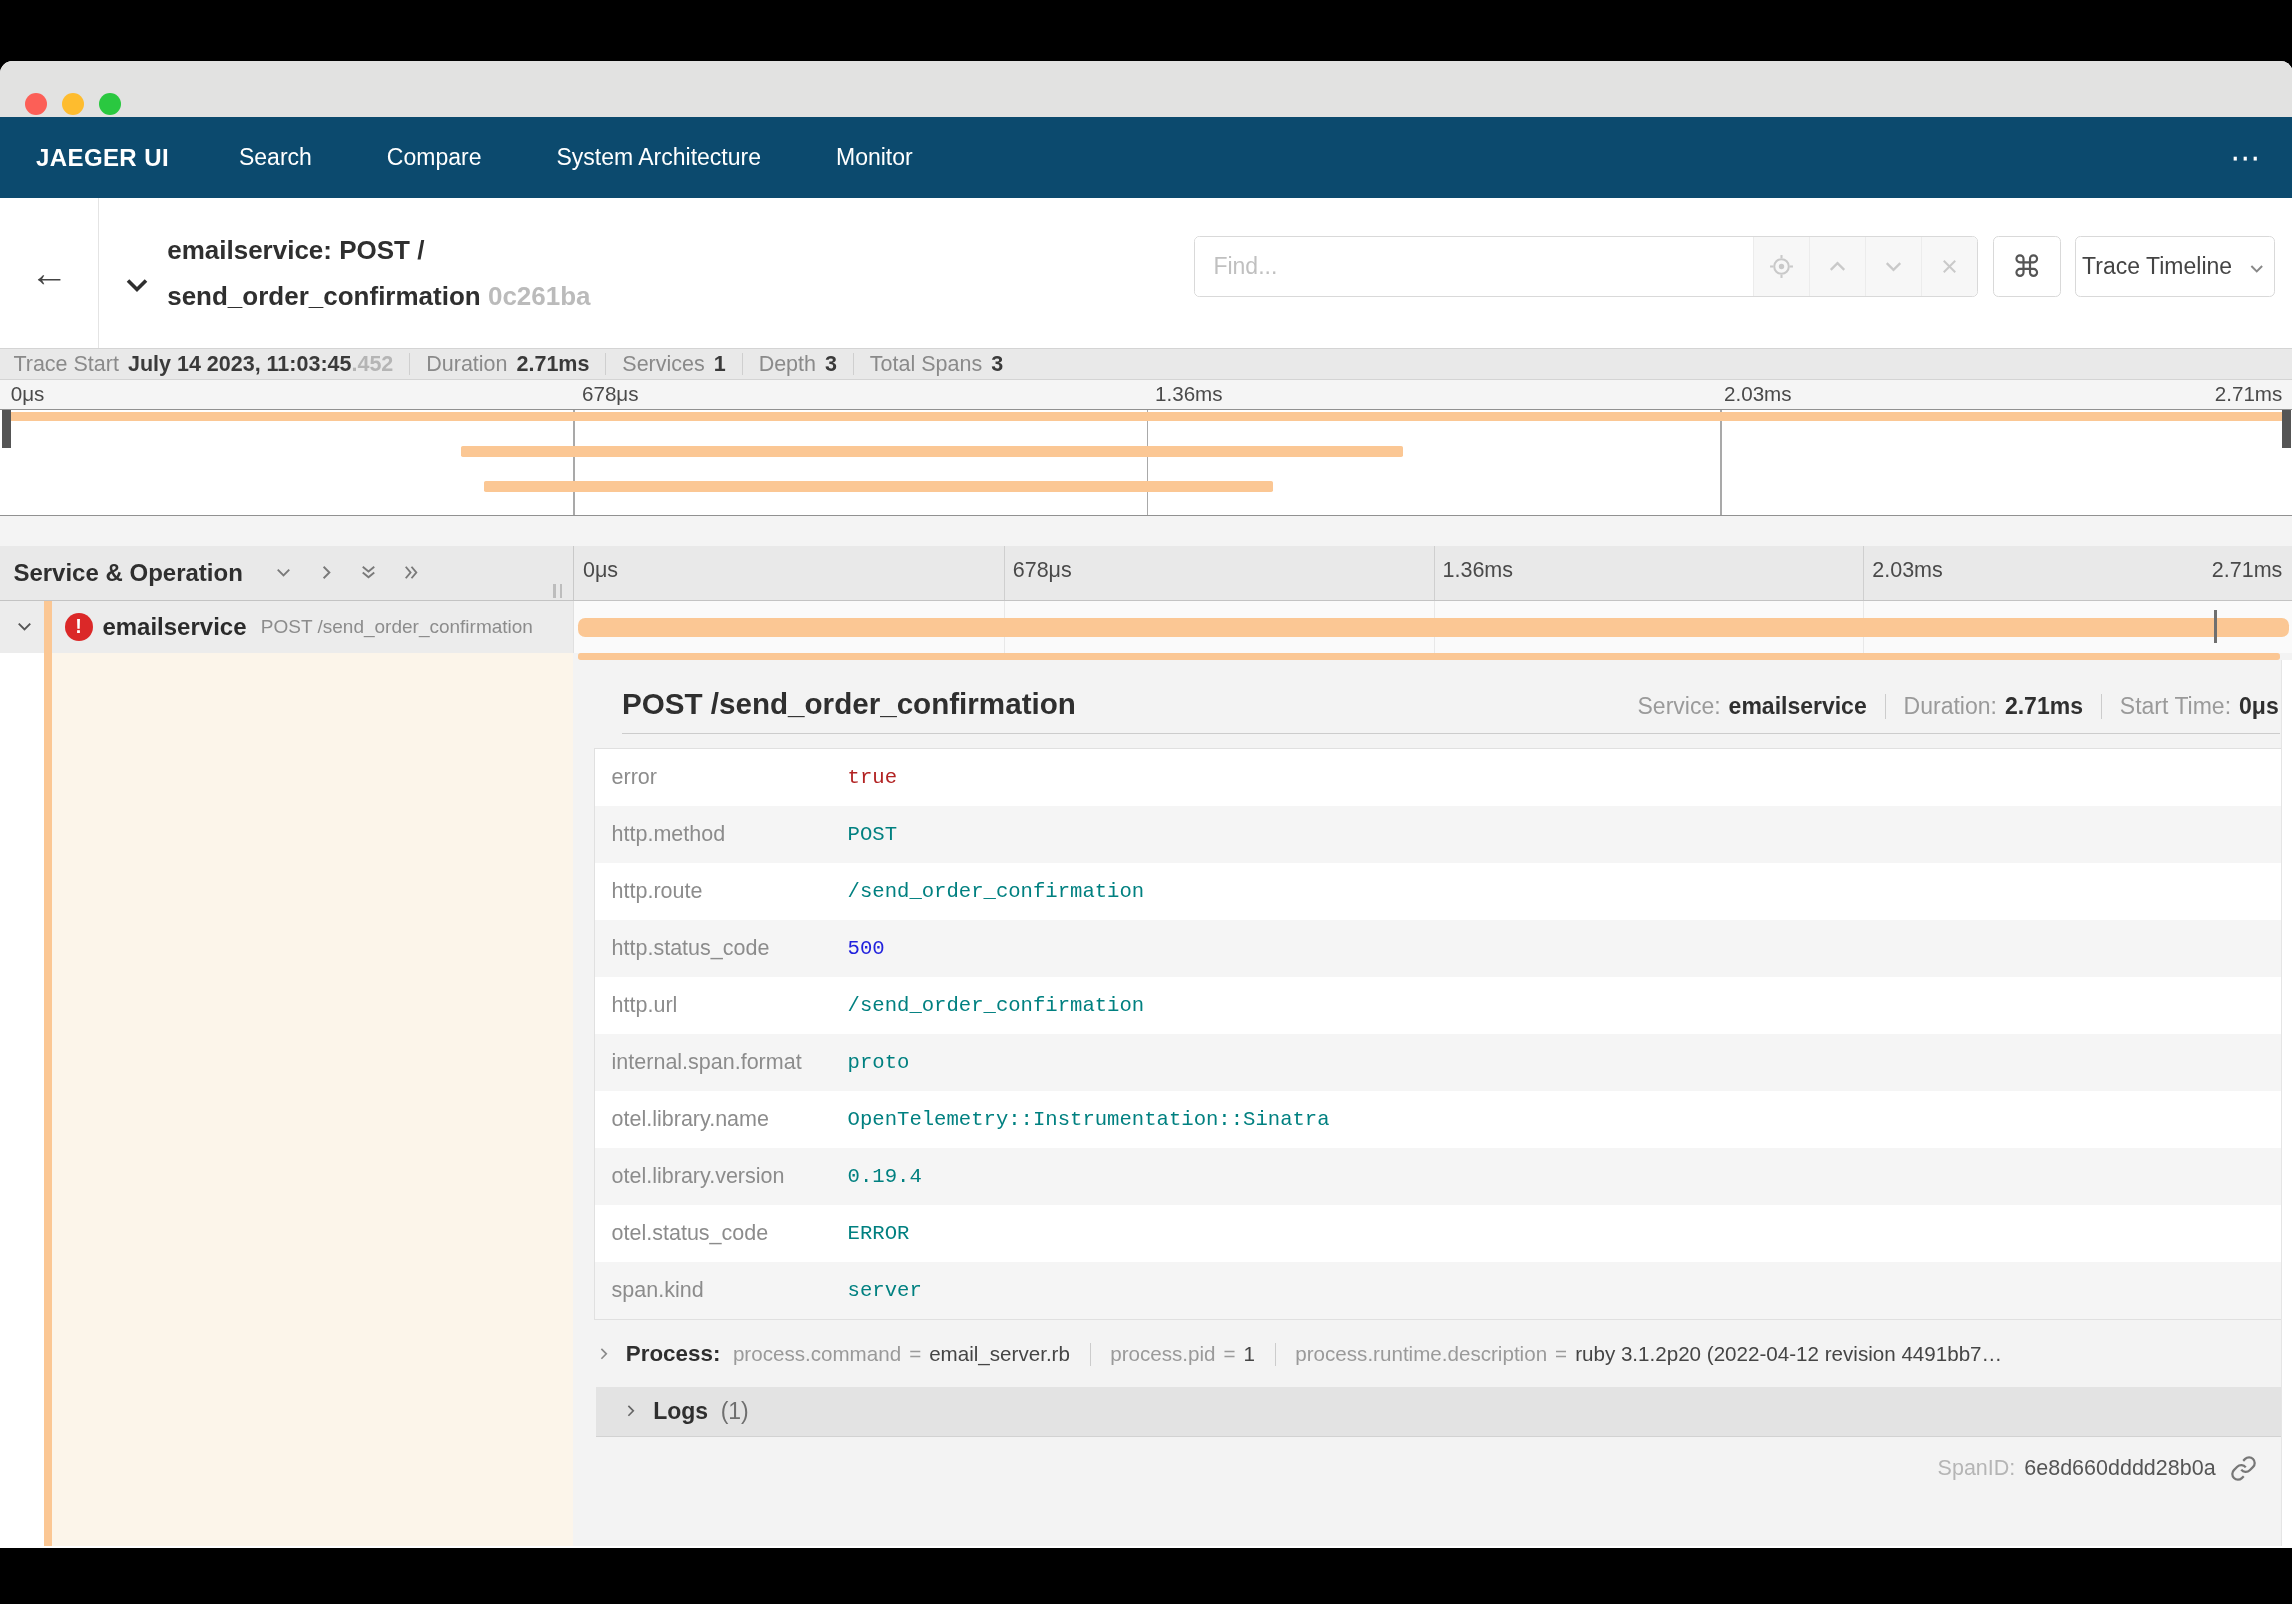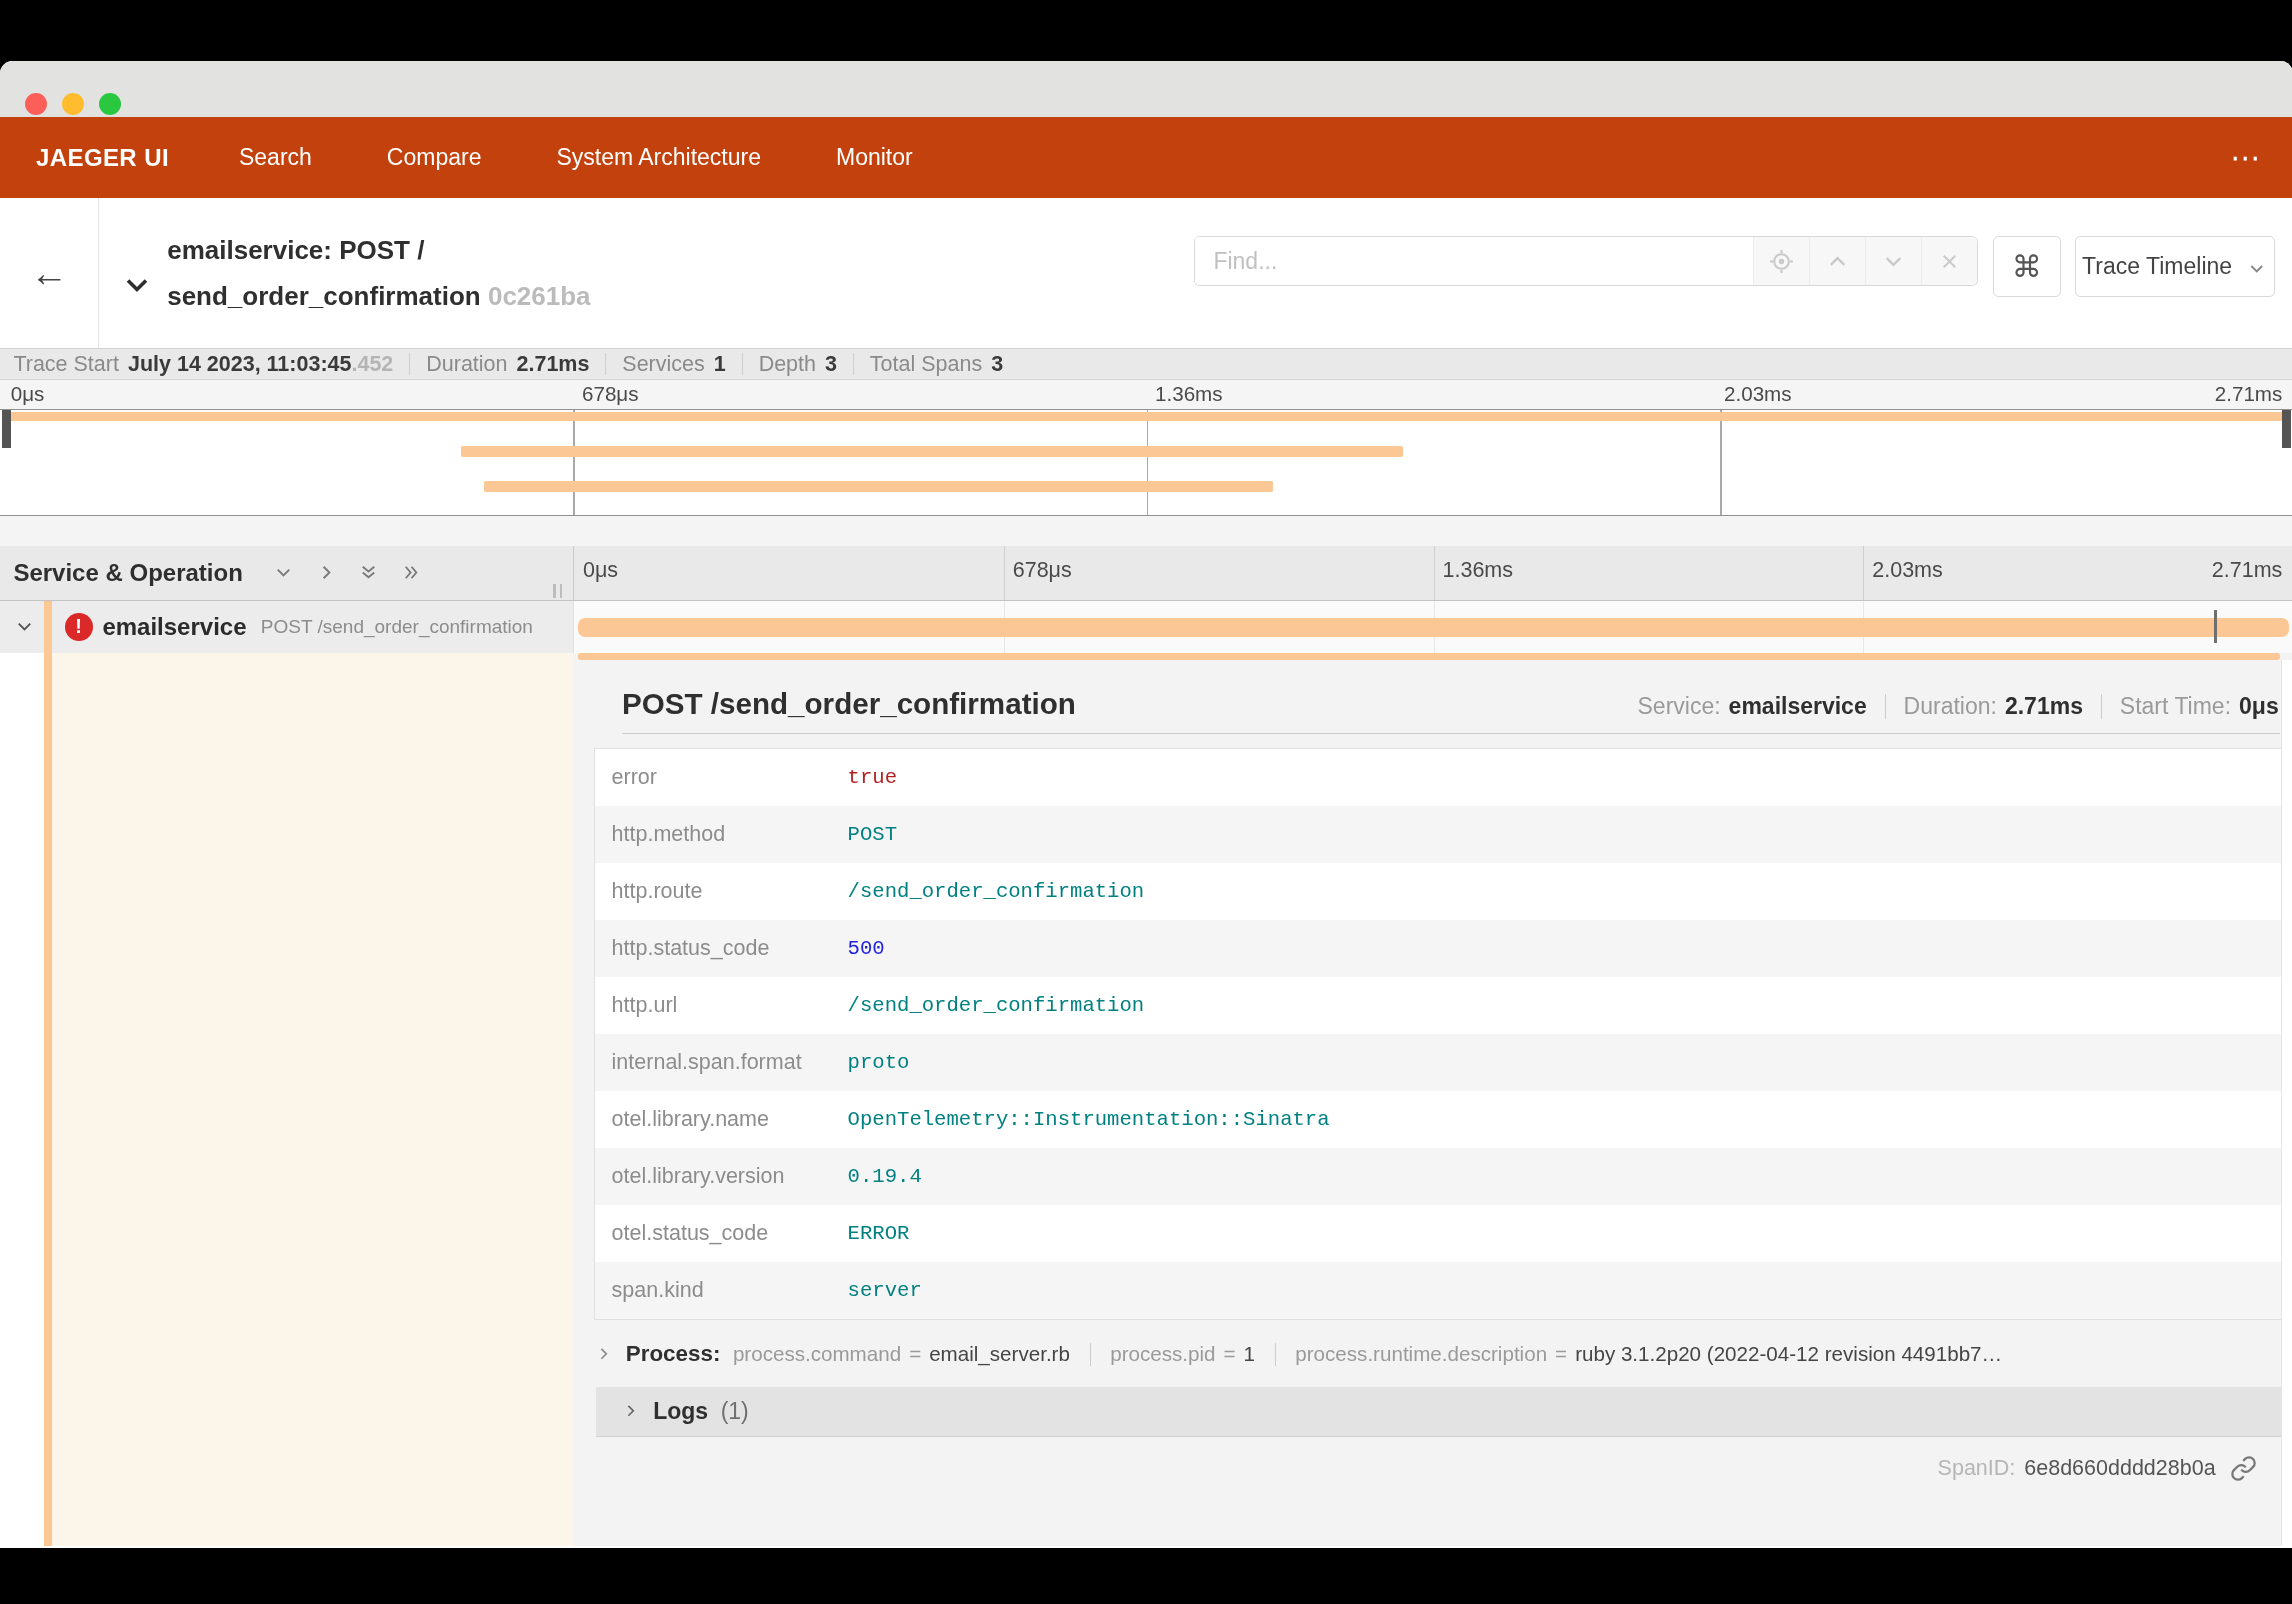--- a/index.html
+++ b/index.html
@@ -9,36 +9,36 @@
   .window { position:absolute; left:0; top:61px; width:2293px; height:1487px;
     background:#fff; border-radius:12.5px 12.5px 0 0; overflow:hidden; }
 
   
   .titlebar { height:56px; background:#e2e2e1; position:relative; }
   .dot { position:absolute; top:77px; width:22.4px; height:22.4px; border-radius:50%; }
   .dot.r { left:25px; } .dot.y { left:62px; } .dot.g { left:99px; }
   .titlebar .dot { top:32px; }
 
   
-  .navbar { height:81px; background:#c2410c; display:flex; align-items:center; color:#fff; }
+  .navbar { height:81px; background:#0c4a6e; display:flex; align-items:center; color:#fff; }
   .brand { font-weight:bold; font-size:24px; margin-left:36px; letter-spacing:0.4px; }
   .nav-items { display:flex; gap:75px; margin-left:70px; font-size:23px; }
   .nav-item { cursor:pointer; }
   .nav-overflow { margin-left:auto; margin-right:31px; font-size:30px; letter-spacing:1.8px; color:#fff; }
 
   
   .trace-header { height:150px; background:#fff; display:flex; }
   .back-col { width:99px; border-right:0.9px solid #e4e4e4; display:flex; align-items:center; justify-content:center; }
   .back-arrow { font-size:38px; color:#444; line-height:1; }
   .title-wrap { display:flex; align-items:center; padding-left:19.7px; }
   .title-chevron { color:#2f2f2f; margin-right:12.5px; margin-top:23px; }
   .trace-title { font-size:26px; font-weight:bold; color:#2f2f2f; line-height:46px; }
   .trace-id { font-weight:bold; color:#bbb; }
   .header-controls { margin-left:auto; display:flex; align-items:flex-start; padding-top:38px; padding-right:18px; }
-  .find-group { width:784px; height:50px; border:0.9px solid #d9d9d9; border-radius:5.4px; display:flex; overflow:hidden; background:#fff; }
+  .find-group { width:784px; height:61px; border:0.9px solid #d9d9d9; border-radius:5.4px; display:flex; overflow:hidden; background:#fff; }
   .find-input { flex:1; border:none; outline:none; font-size:23px; color:#444; padding:0 18px; font-family:"Liberation Sans",sans-serif; }
   .find-input::placeholder { color:#c0c0c0; }
   .find-btn { width:56px; border-left:0.9px solid #ececec; background:#f7f7f7; display:flex; align-items:center; justify-content:center; color:#c9c9c9; }
   .sq-btn { height:61px; border:0.9px solid #d9d9d9; border-radius:5.4px; background:#fff; display:flex; align-items:center; justify-content:center; }
   .cmd-btn { width:68px; margin-left:14.3px; font-size:30px; color:#555; }
   .view-btn { width:200px; margin-left:14.3px; font-size:23px; color:#444; gap:14.3px; }
   .view-btn .chev { color:#888; margin-top:3.6px; }
 
   
   .summary-bar { height:32px; background:#e9e9e9; border-top:0.9px solid #d4d4d4; border-bottom:0.9px solid #d4d4d4;

